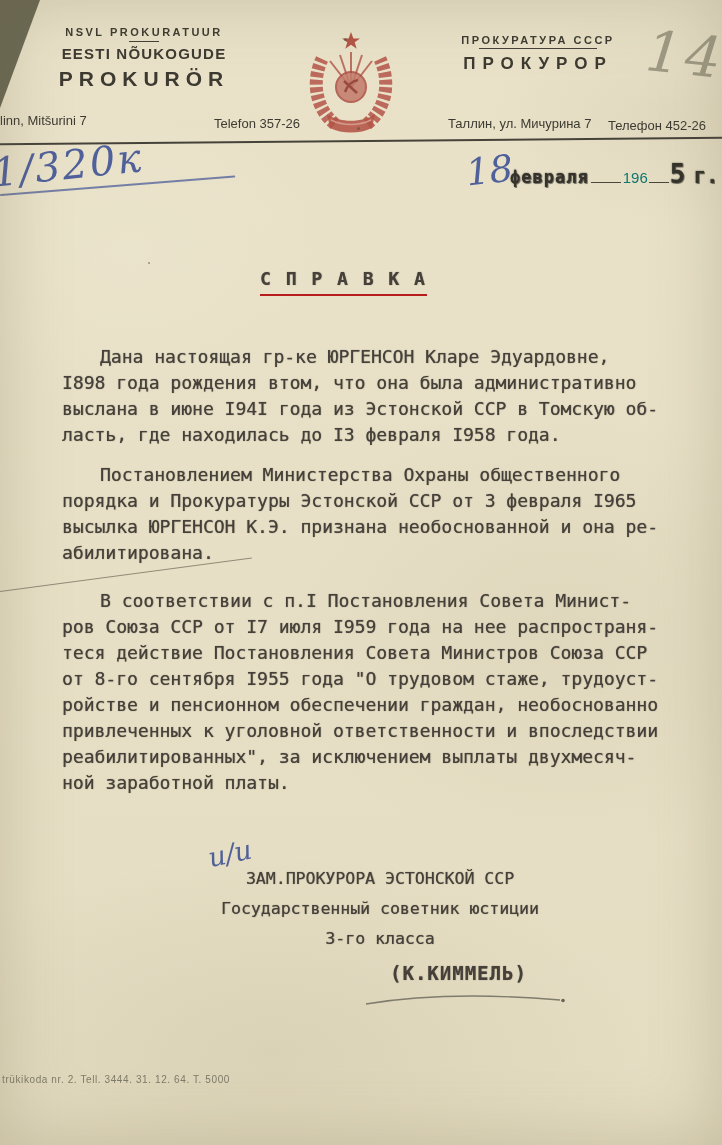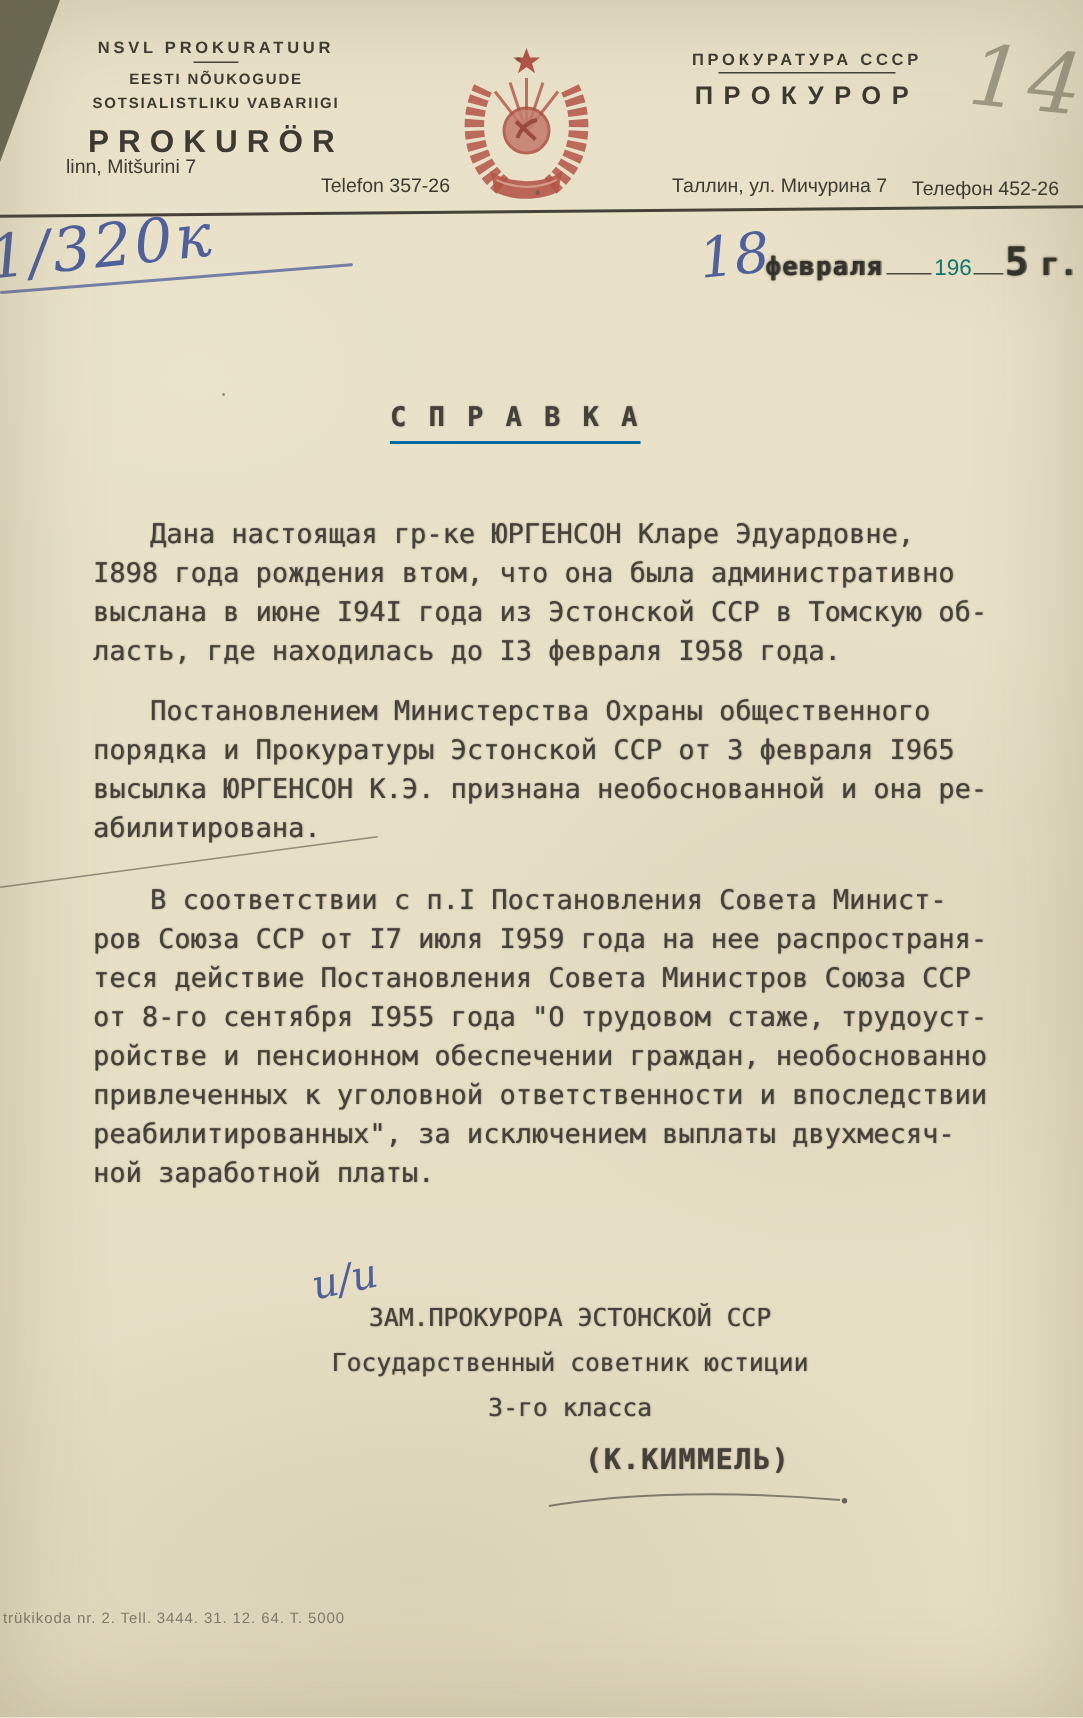--- a/index.html
+++ b/index.html
@@ -17,25 +17,25 @@
   .corner-tl{position:absolute;left:0;top:0;width:46px;height:108px;background:#5e5d4a;
     clip-path:polygon(0 0,40px 0,0 108px);opacity:.92;z-index:40;}
 
   
   .lh{position:absolute;color:#3d3a31;text-align:center;}
   .lh-left{left:20px;top:26px;width:248px;}
   .lh-right{left:404px;top:34px;width:268px;}
   .lh-authority{font-size:11px;font-weight:bold;letter-spacing:2.5px;}
   .lh-dash{width:30px;border-top:1.5px solid #44413a;margin:3px auto 4px;}
   .lh-dash-wide{width:118px;border-top:1px solid #44413a;margin:2px auto 5px;}
-  .lh-org{font-size:10px;font-weight:bold;letter-spacing:1.2px;line-height:16px;}
+  .lh-org{font-size:15px;font-weight:bold;letter-spacing:1.2px;line-height:16px;}
   .lh-title{font-size:21px;font-weight:bold;letter-spacing:6px;margin-top:5px;}
   .lh-title-ru{font-size:17px;font-weight:bold;letter-spacing:7px;margin:4px 0 3px;}
   .addr{position:absolute;font-size:13px;color:#3d3a31;white-space:nowrap;}
-  .addr-l-street{left:0;top:103px;margin-left:44px;}
+  .addr-l-street{left:0;top:113px;}
   .addr-l-phone{left:214px;top:116px;}
   .addr-r-street{left:408px;top:116px;margin-left:40px;}
   .addr-r-phone{left:608px;top:118px;}
 
   
   .emblem{position:absolute;left:303px;top:30px;width:96px;height:106px;filter:blur(.35px);opacity:.93;}
 
   
   .rule{position:absolute;left:0;top:140px;width:722px;height:2px;background:#45423a;transform:rotate(-0.5deg);}
   .hand{font-family:"DejaVu Serif",serif;font-style:italic;color:#50609a;}
@@ -54,21 +54,21 @@
   .l1{width:30px;margin:0 2px;}
   .l2{width:20px;margin:0 1px;}
   .date-year-pre{font-size:15px;color:#0f766e;font-family:"Liberation Sans",sans-serif;}
   .date-year-d{font-size:26px;}
   .date-suffix{font-size:21px;margin-left:8px;}
 
   
   .typed{font-family:"DejaVu Sans Mono",monospace;color:#45403a;
     text-shadow:.3px .3px 1px rgba(72,64,52,.78);}
   .doc-title{position:absolute;left:260px;top:268px;font-size:18px;font-weight:bold;letter-spacing:2px;
-    border-bottom:2px solid #0369a1;padding-bottom:5px;white-space:pre;}
+    border-bottom:2px solid #b91c1c;padding-bottom:5px;white-space:pre;}
   .para{position:absolute;left:62px;width:645px;font-size:18px;line-height:26px;
     white-space:pre-wrap;text-indent:38px;}
   .para-1{top:344px;}
   .para-2{top:462px;}
   .para-3{top:588px;}
 
   .sig-block{position:absolute;left:204px;top:844px;width:352px;font-size:16.5px;line-height:30px;
     text-align:center;white-space:pre-wrap;margin-top:20px;}
   .sig-initials{position:absolute;left:208px;top:838px;font-size:27px;transform:rotate(-12deg);}
   .sig-name{position:absolute;left:390px;top:962px;font-size:19px;font-weight:bold;letter-spacing:1px;}
@@ -87,21 +87,20 @@
 </style>
 </head>
 <body>
 
 <div class="corner-tl"></div>
 
 <div class="lh lh-left">
   <div class="lh-authority">NSVL PROKURATUUR</div>
   <div class="lh-dash"></div>
   <div class="lh-org">EESTI NÕUKOGUDE</div>
-  <div class="lh-org">SOTSIALISTLIKU VABARIIGI</div>
   <div class="lh-title">PROKURÖR</div>
 </div>
 <div class="addr addr-l-street">linn, Mitšurini 7</div>
 <div class="addr addr-l-phone">Telefon 357-26</div>
 
 <svg class="emblem" viewBox="0 0 96 106" xmlns="http://www.w3.org/2000/svg">
   <g fill="none" stroke="#b04a3e">
     <polygon points="48,2 50.4,8.4 57,8.4 51.7,12.3 53.7,18.8 48,14.7 42.3,18.8 44.3,12.3 39,8.4 45.6,8.4" fill="#b04a3e" stroke="none"></polygon>
     <path d="M32,94 C13,79 8,52 19,29" stroke-width="13" stroke-dasharray="5 2.5" opacity="0.85"></path>
     <path d="M64,94 C83,79 88,52 77,29" stroke-width="13" stroke-dasharray="5 2.5" opacity="0.85"></path>

